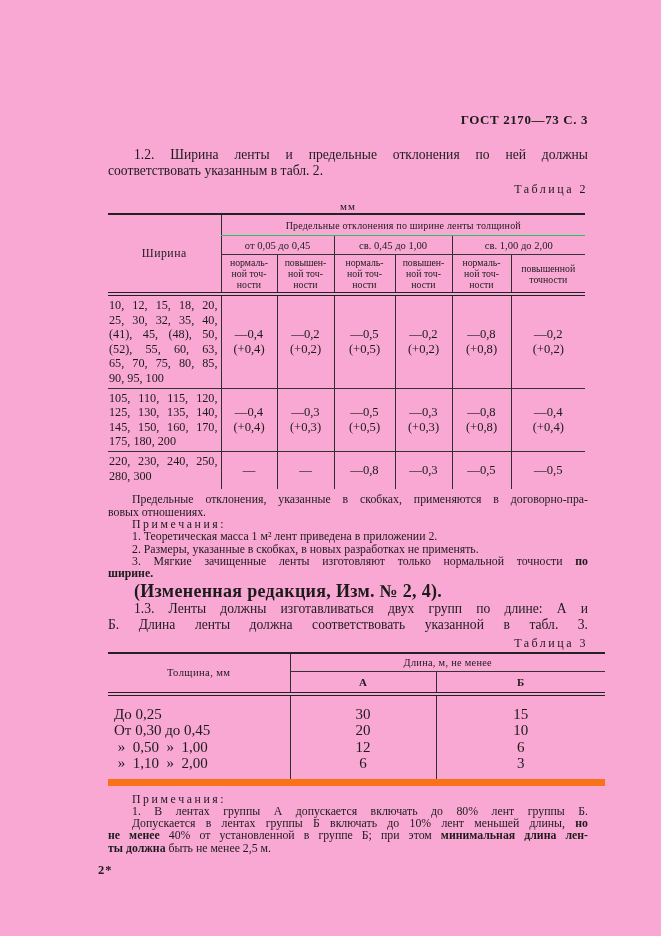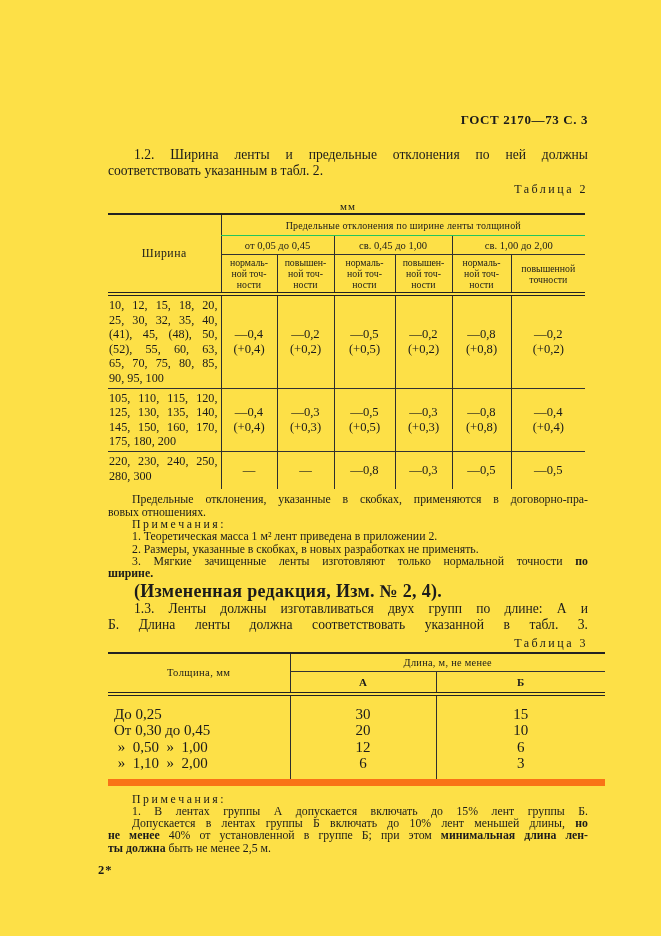--- a/index.html
+++ b/index.html
@@ -1,18 +1,18 @@
 <!DOCTYPE html>
 <html><head>
 <meta charset="utf-8">
 <style>
   html,body{margin:0;padding:0;background:#ffffff;}
   .page{
     position:relative;width:661px;height:936px;box-sizing:border-box;
-    background:#fde047;color:#1b1b1b;
+    background:#f9a8d4;color:#1b1b1b;
     padding:112px 73px 0 108px;
     font-family:"Liberation Serif","DejaVu Serif",serif;
     overflow:hidden;
   }
   .hdr{text-align:right;font-weight:bold;font-size:13px;letter-spacing:.6px;line-height:16px;}
   .para{font-size:13.6px;line-height:16px;margin-top:19px;}
   .para2{font-size:13.6px;line-height:16px;margin-top:1px;}
   .ind{text-indent:26px;}
   .jl{text-align:justify;text-align-last:justify;}
   .cap{text-align:right;font-size:12px;letter-spacing:2.5px;margin-top:3px;line-height:14px;}
@@ -271,21 +271,21 @@
             <div>10</div>
             <div>6</div>
             <div>3</div>
           </td>
       </tr>
     </tbody>
   </table>
 
   <div class="notes" style="margin-top:7px">
     <div class="nhead">Примечания:</div>
-    <div class="nind jl"><span>1. В лентах группы А допускается включать до 15% лент группы Б.</span></div>
+    <div class="nind jl"><span>1. В лентах группы А допускается включать до 80% лент группы Б.</span></div>
     <div class="nind jl"><span>Допускается в лентах группы Б включать до 10% лент меньшей длины, </span><span class="b">но</span></div>
     <div class="jl"><span class="b">не менее</span><span> 40% от установленной в группе Б; при этом </span><span class="b">минимальная длина лен-</span></div>
     <div><span class="b">ты должна</span><span> быть не менее 2,5 м.</span></div>
   </div>
 
   <div class="footer-mark">2*</div>
 
 </div>
 
 </body></html>

